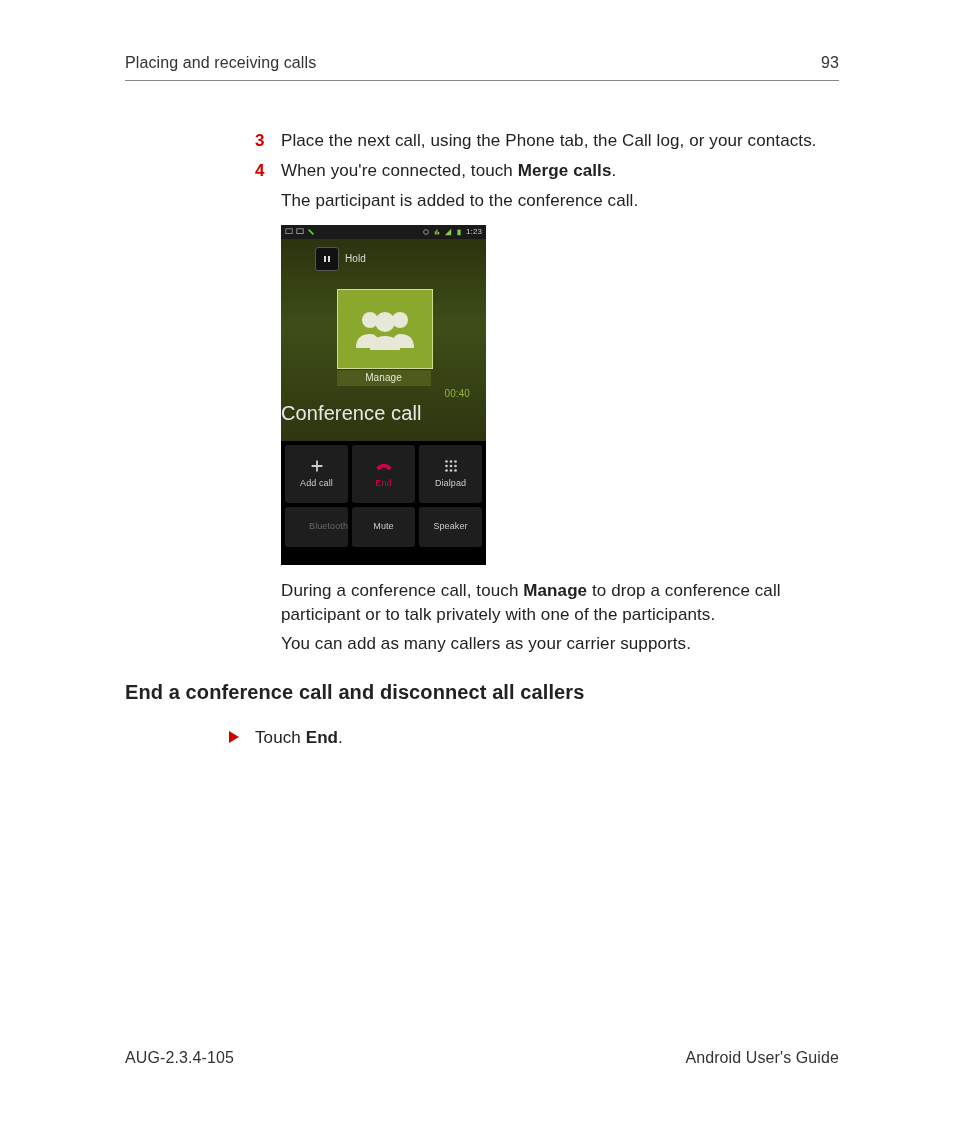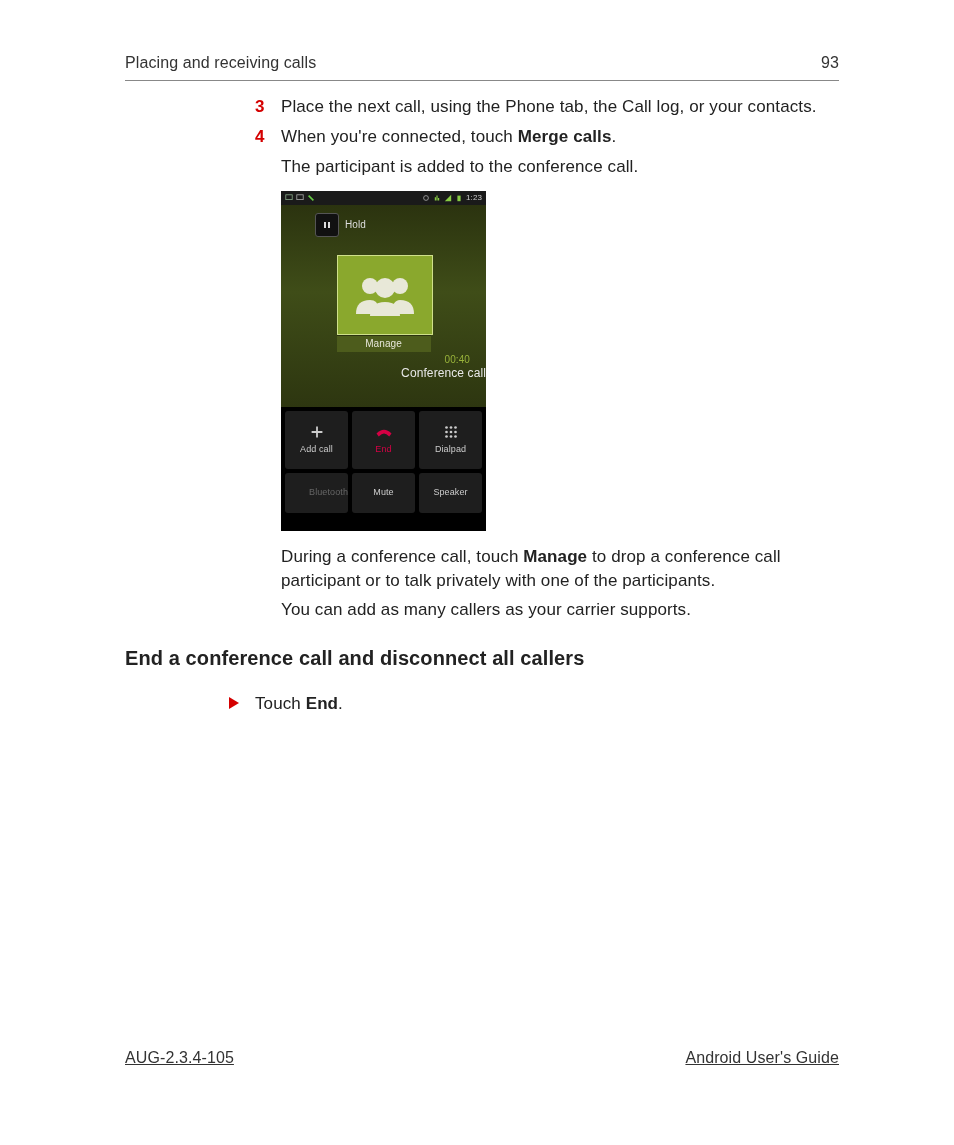--- a/index.html
+++ b/index.html
@@ -21,21 +21,21 @@
     box-sizing: border-box;
     padding: 52px 115px 0 125px;
   }
   .header {
     display: flex;
     justify-content: space-between;
     border-bottom: 1px solid #888;
     padding-bottom: 6px;
     font-size: 16px;
     color: #333;
-    margin-bottom: 14px;
+    margin-bottom: 48px;
   }
   .content {
     margin-left: 130px;
     margin-right: 0;
   }
   .step {
     display: flex;
     margin-bottom: 6px;
   }
   .step .num {
@@ -136,23 +136,23 @@
     color: #98b23a;
     font-size: 10px;
     position: absolute;
     top: 148px;
     right: 16px;
   }
   .conf-title {
     position: absolute;
     top: 160px;
     left: 0; right: 0;
-    text-align: right;
+    text-align: left;
     color: #e8e8e8;
-    font-size: 12px;
+    font-size: 20px;
     font-weight: 300;
   }
   .call-btns {
     position: absolute;
     bottom: 0; left: 0; right: 0;
     height: 124px;
     background: #000;
     display: grid;
     grid-template-columns: repeat(3, 1fr);
     grid-template-rows: 58px 40px;
@@ -197,21 +197,20 @@
   .bullet .tri svg { width: 10px; height: 12px; }
   .footer {
     position: absolute;
     bottom: 76px;
     left: 125px;
     right: 115px;
     display: flex;
     justify-content: space-between;
     font-size: 16px;
     color: #333;
-    text-decoration: underline;
   }
 </style>
 </head>
 <body>
 
 <div class="page">
 
   <div class="header">
     <span>Placing and receiving calls</span>
     <span>93</span>

